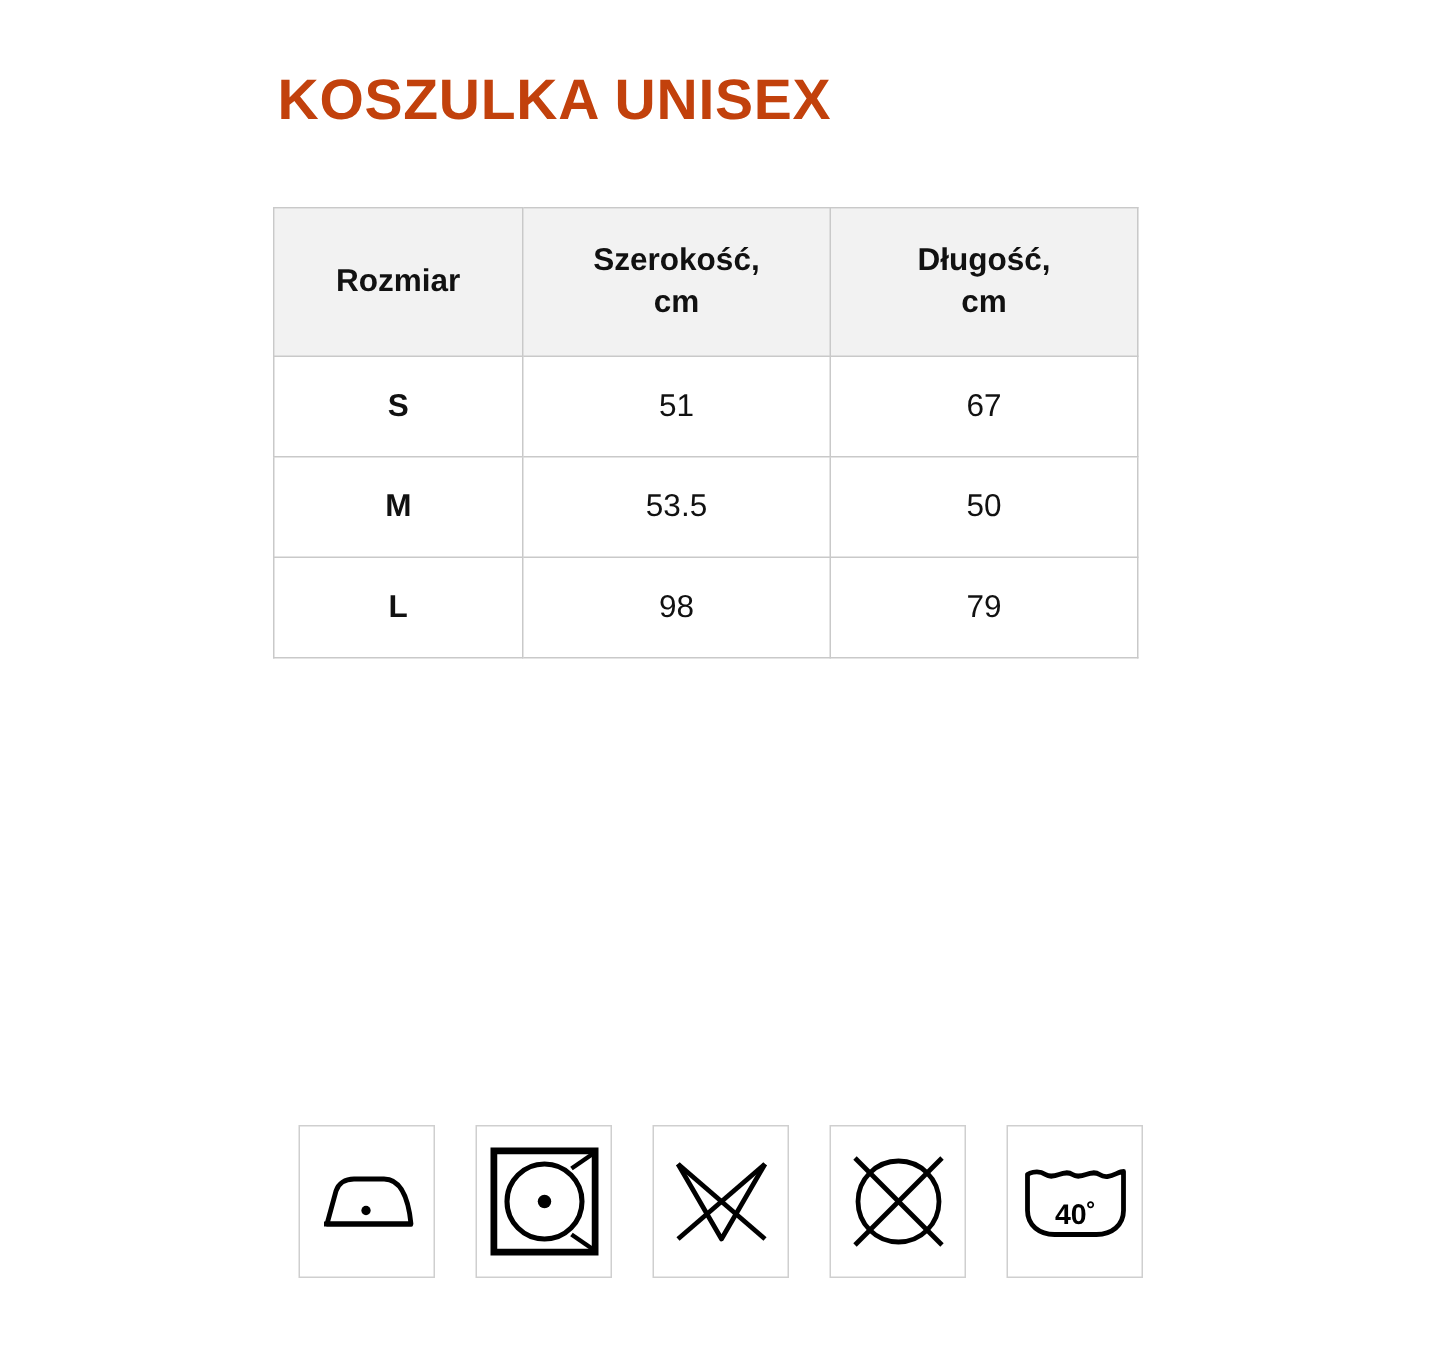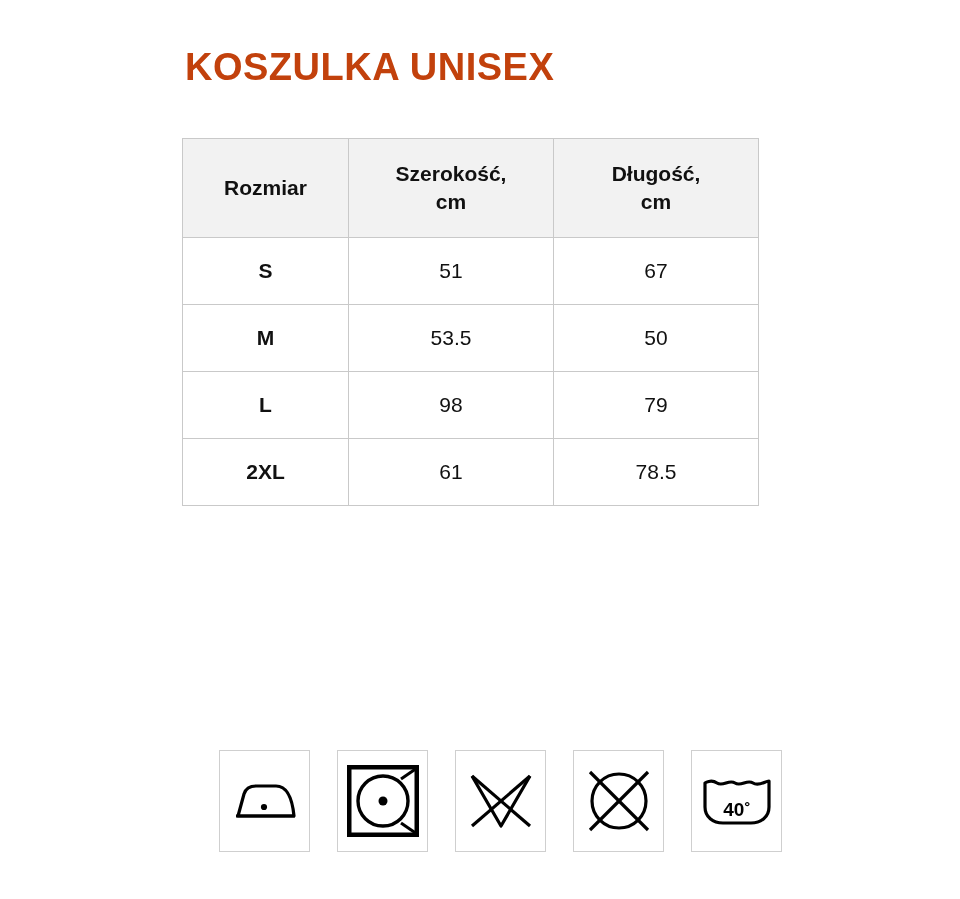--- a/index.html
+++ b/index.html
@@ -66,21 +66,20 @@
   }
   .size-table tbody td.size-label {
     font-weight: bold;
   }
   .care-row {
     position: absolute;
     left: 199px;
     top: 750px;
     display: flex;
     gap: 27px;
-    margin-left: 20px;
   }
   .care-icon {
     width: 89px;
     height: 100px;
     border: 1px solid #cfcfcf;
     background: #ffffff;
     display: flex;
     align-items: center;
     justify-content: center;
   }
@@ -131,25 +130,20 @@
       <tr>
         <td class="size-label">M</td>
         <td>53.5</td>
         <td>50</td>
       </tr>
       <tr>
         <td class="size-label">L</td>
         <td>98</td>
         <td>79</td>
       </tr>
-      <tr>
-        <td class="size-label">2XL</td>
-        <td>61</td>
-        <td>78.5</td>
-      </tr>
     </tbody>
   </table>
 
   <div class="care-row">
 
     <div class="care-icon">
       <span>
         <svg width="66" height="50" viewBox="0 0 66 50">
           <path d="M6 40 L12 18 C13.5 13 18 10 24 10 L44 10 C54 10 60 20 62 40 Z" fill="none" stroke="#000" stroke-width="3.2" stroke-linejoin="round"></path>
           <line x1="4" y1="40" x2="63" y2="40" stroke="#000" stroke-width="3.2"></line>

